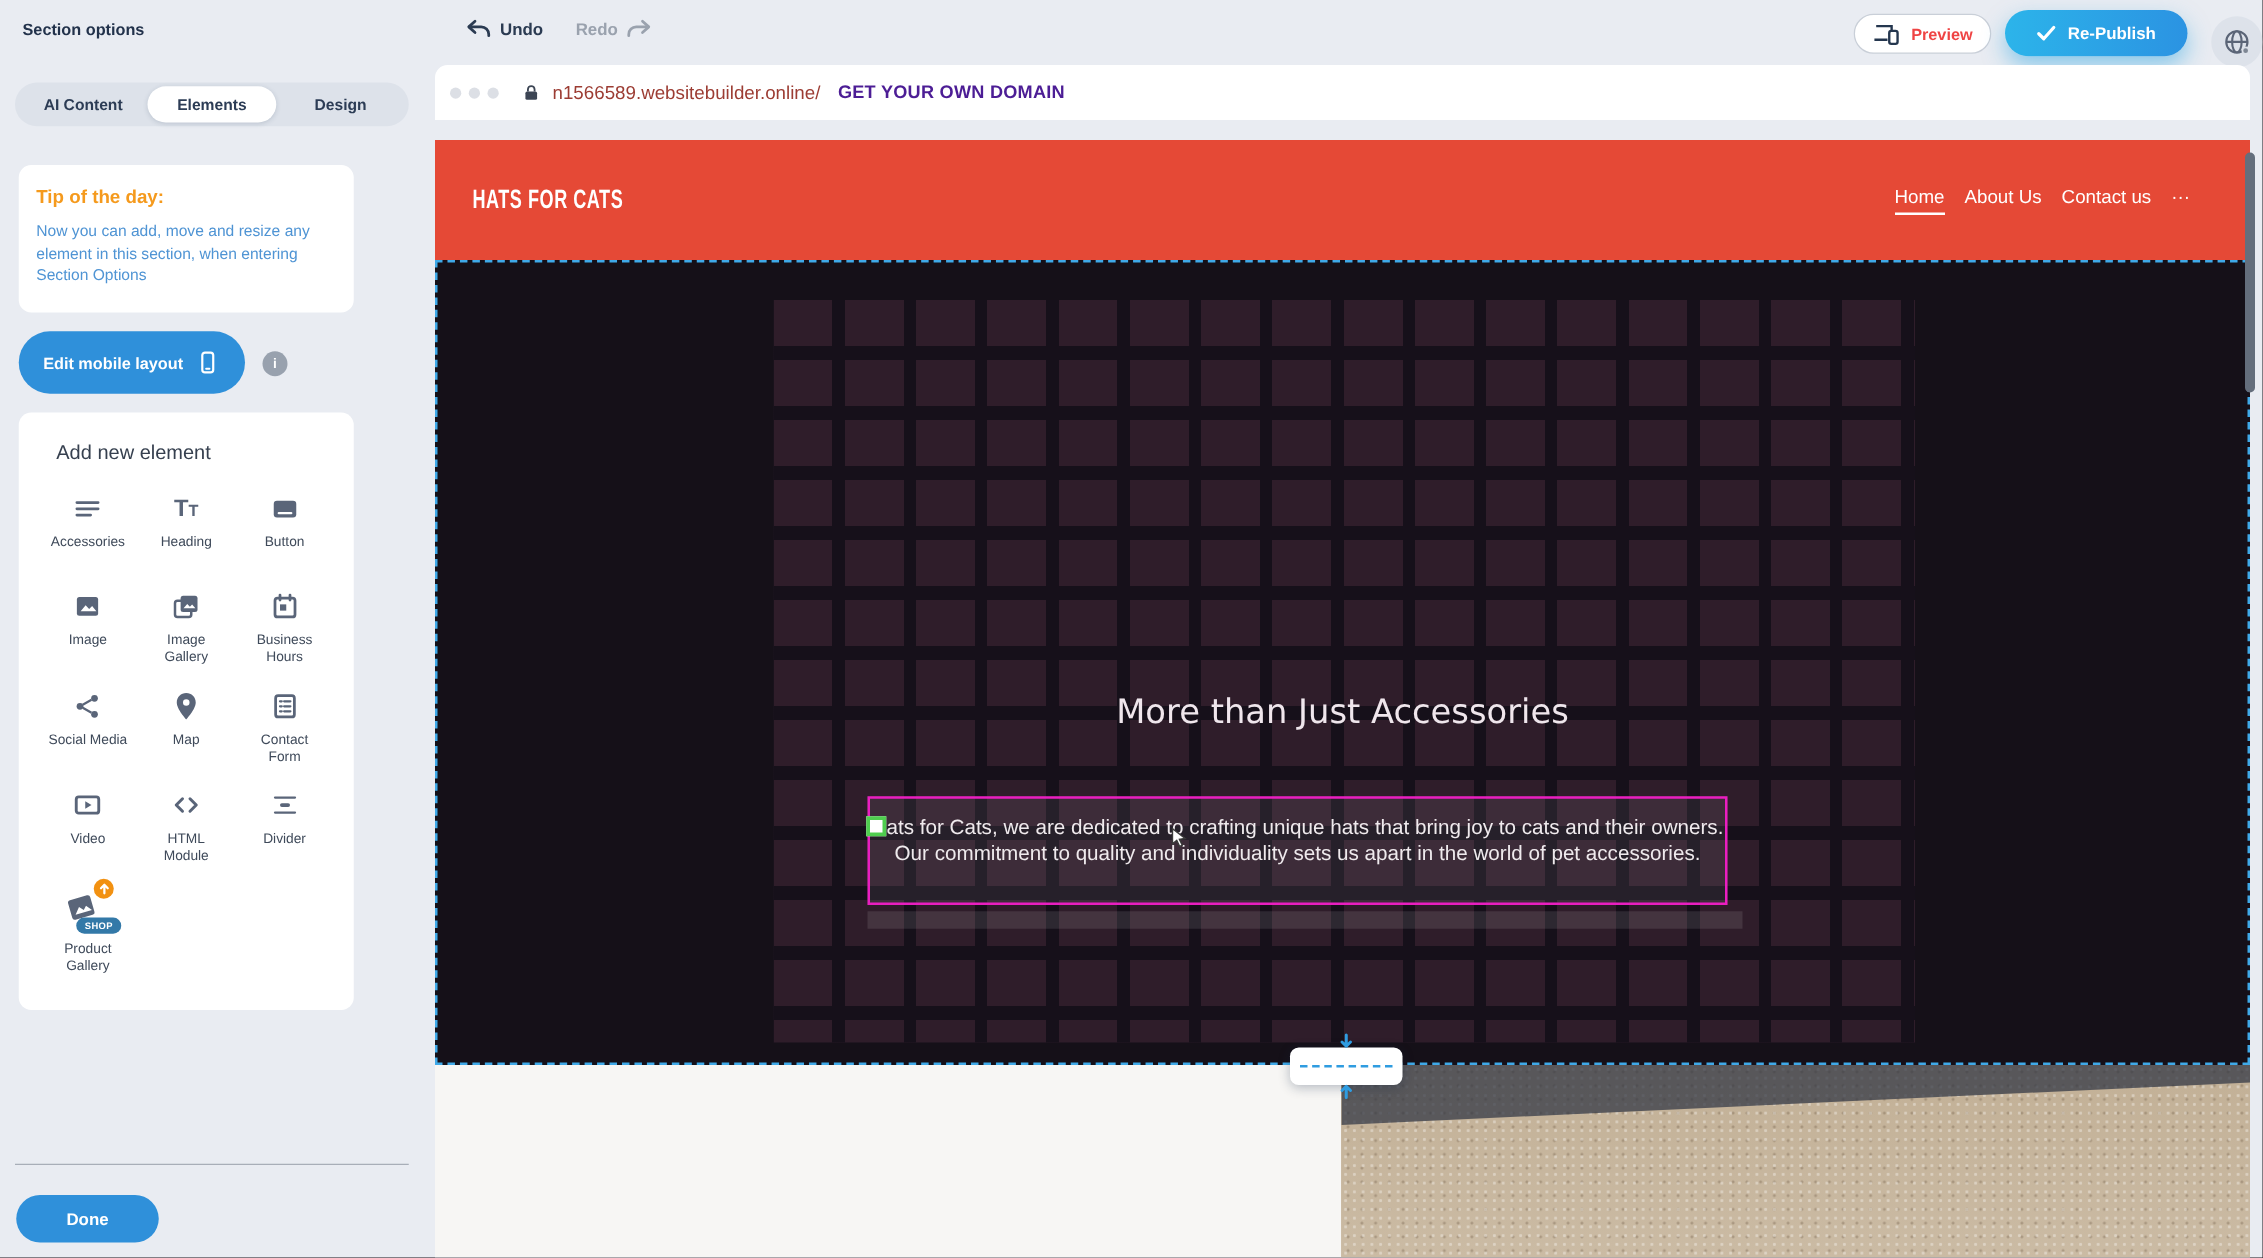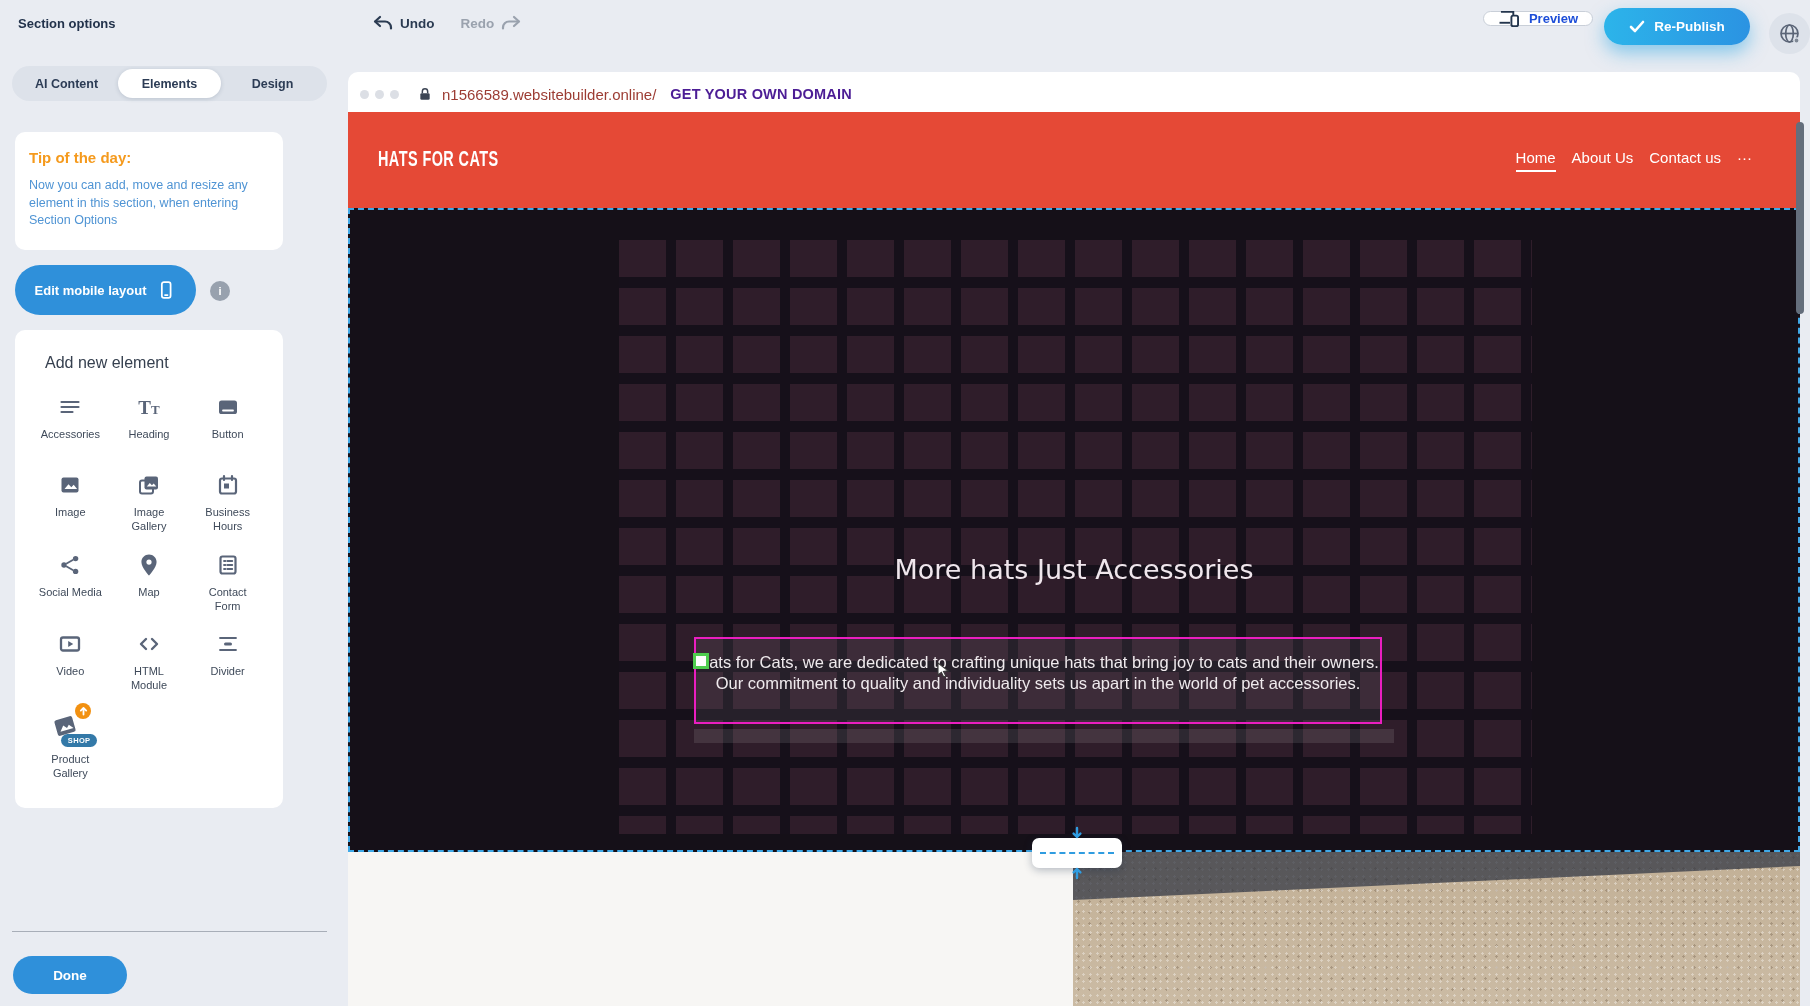--- a/index.html
+++ b/index.html
@@ -7,23 +7,23 @@
   body { font-family:"Liberation Sans", sans-serif; background:#e9ecf2; position:relative; }
   .app { position:absolute; inset:0; width:1810px; height:1006px; }
 
   
   .page-title { position:absolute; left:18px; top:16px; font-size:13px; font-weight:700; color:#22324b; }
   .undo-redo { position:absolute; left:372px; top:15px; display:flex; align-items:center; gap:26px; }
   .ur-btn { display:flex; align-items:center; gap:7px; background:none; border:none; font-family:inherit;
             font-size:13.5px; font-weight:700; cursor:pointer; }
   .ur-btn.undo { color:#2b3b52; }
   .ur-btn.redo { color:#9aa2ae; }
-  .preview-btn { position:absolute; left:1483px; top:11px; width:110px; height:15px; border-radius:16px;
+  .preview-btn { position:absolute; left:1483px; top:11px; width:110px; height:32px; border-radius:16px;
             background:#fff; border:1px solid #c9cfd8; display:flex; align-items:center; justify-content:center;
-            gap:8px; font-size:13px; font-weight:700; color:#1d4ed8; cursor:pointer; font-family:inherit; }
+            gap:8px; font-size:13px; font-weight:700; color:#ef4444; cursor:pointer; font-family:inherit; }
   .republish-btn { position:absolute; left:1604px; top:8px; width:146px; height:37px; border-radius:19px;
             background:linear-gradient(90deg,#2cb4ea,#2b93e2); border:none; display:flex; align-items:center;
             justify-content:center; gap:9px; font-size:13.5px; font-weight:700; color:#fff; cursor:pointer;
             box-shadow:0 8px 18px rgba(41,166,227,.5); font-family:inherit; }
   .globe-wrap { position:absolute; left:1769px; top:13px; width:41px; height:41px; border-radius:50%;
             background:#dde2ea; display:flex; align-items:center; justify-content:center; cursor:pointer; }
 
   
   .tabs { position:absolute; left:12px; top:66px; width:315px; height:35px; border-radius:18px;
           background:#dde2ea; display:flex; align-items:center; padding:3px; }
@@ -43,37 +43,37 @@
                  background:#98a1ae; color:#fff; font-size:11px; font-weight:700; display:flex;
                  align-items:center; justify-content:center; cursor:pointer; font-style:normal; }
 
   .elements-card { position:absolute; left:15px; top:330px; width:268px; height:478px; background:#fff;
                    border-radius:10px; padding:24px 16px 0 16px; }
   .elements-title { font-size:16px; color:#36404f; margin:0 0 20px 14px; font-weight:500; }
   .el-grid { display:grid; grid-template-columns:repeat(3,1fr); row-gap:16px; }
   .el-item { display:flex; flex-direction:column; align-items:center; cursor:pointer; min-height:62px; }
   .el-icon { height:30px; display:flex; align-items:center; justify-content:center; margin-bottom:5px; }
   .el-label { font-size:11px; color:#3f4a5a; text-align:center; line-height:1.3; max-width:64px; }
-  .txt-icon { font-weight:700; color:#5a6579; font-size:19px; line-height:1;font-family:Liberation Serif, serif; }
+  .txt-icon { font-weight:700; color:#5a6579; font-size:19px; line-height:1; }
   .txt-icon small { font-size:13px; font-weight:700; }
   .pg-icon { position:relative; width:50px; height:34px; }
   .pg-photo { position:absolute; left:6px; top:2px; transform:rotate(-16deg); }
   .pg-badge { position:absolute; right:4px; top:-8px; width:16px; height:16px; border-radius:50%;
               background:#f29111; display:flex; align-items:center; justify-content:center; }
   .pg-shop { position:absolute; right:-2px; bottom:-2px; background:#3379a8; color:#fff; font-size:7.5px;
              font-weight:700; padding:2px 7px; border-radius:8px; letter-spacing:.3px; }
 
   .sidebar-divider { position:absolute; left:12px; top:931px; width:315px; height:0;
                      border-top:1px solid #a8aeb8; }
   .done-btn { position:absolute; left:13px; top:956px; width:114px; height:38px; border-radius:19px;
               background:#2f90da; border:none; color:#fff; font-size:13.5px; font-weight:700;
               cursor:pointer; font-family:inherit; }
 
   
-  .chrome { position:absolute; left:348px; top:72px; width:1452px; height:44px; background:#fff;
+  .chrome { position:absolute; left:348px; top:52px; width:1452px; height:44px; background:#fff;
             border-radius:10px 10px 0 0; display:flex; align-items:center; padding-left:12px; }
   .chrome-dots { display:flex; gap:6px; margin-right:18px; }
   .chrome-dots i { width:9px; height:9px; border-radius:50%; background:#dcdfe5; }
   .chrome-url { color:#9c3c33; font-size:15px; margin-left:9px; cursor:pointer; }
   .chrome-domain { color:#4c1d95; font-size:14.5px; font-weight:600; margin-left:14px; cursor:pointer;
                    letter-spacing:.2px; }
 
   
   .site { position:absolute; left:348px; top:112px; width:1452px; height:894px; overflow:hidden; background:#f7f6f4; }
 
@@ -386,21 +386,21 @@
         <span class="nav-item">···</span>
       </nav>
     </div>
 
     <div class="hero">
       <div class="tiles"></div>
 
       <div class="hero-heading">
       </div>
 
-      <div class="hero-sub">More hats Just Accessories</div>
+      <div class="hero-sub">More than Just Accessories</div>
 
       <div class="sel-box">
         <span class="sel-handle"></span>
         <div class="sel-text">
           <div>Hats for Cats, we are dedicated to crafting unique hats that bring joy to cats and their owners.</div>
           <div>Our commitment to quality and individuality sets us apart in the world of pet accessories.</div>
         </div>
       </div>
       <div class="sel-shadow-bar"></div>
 

